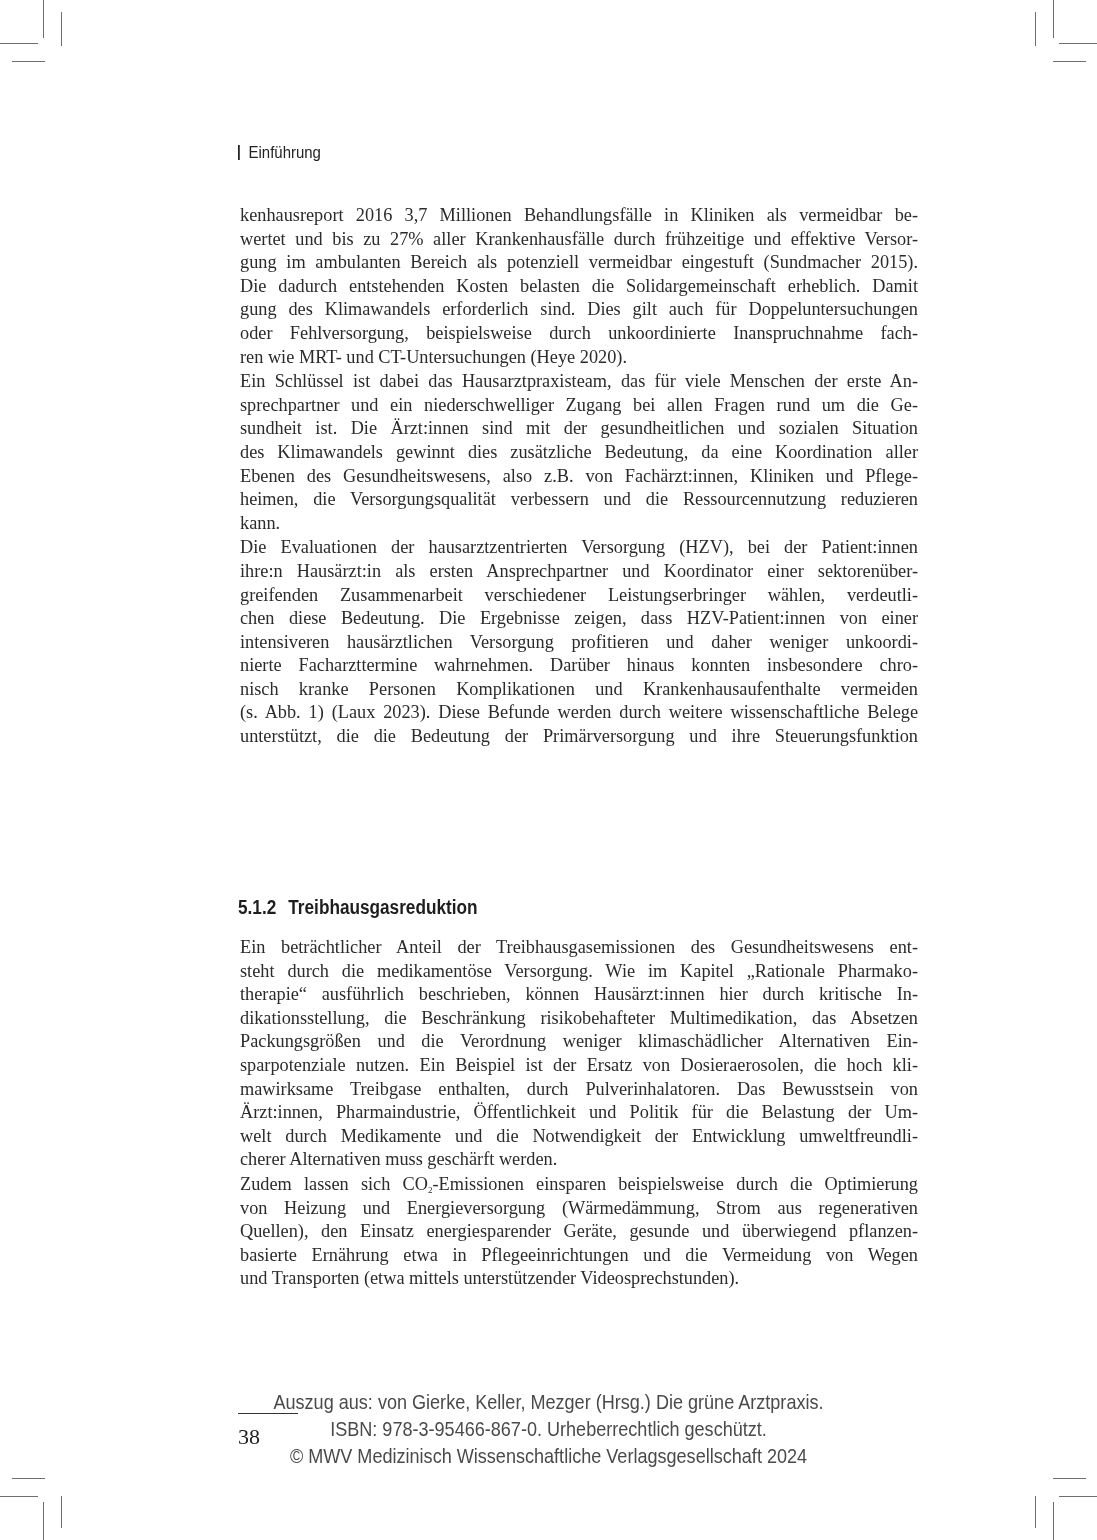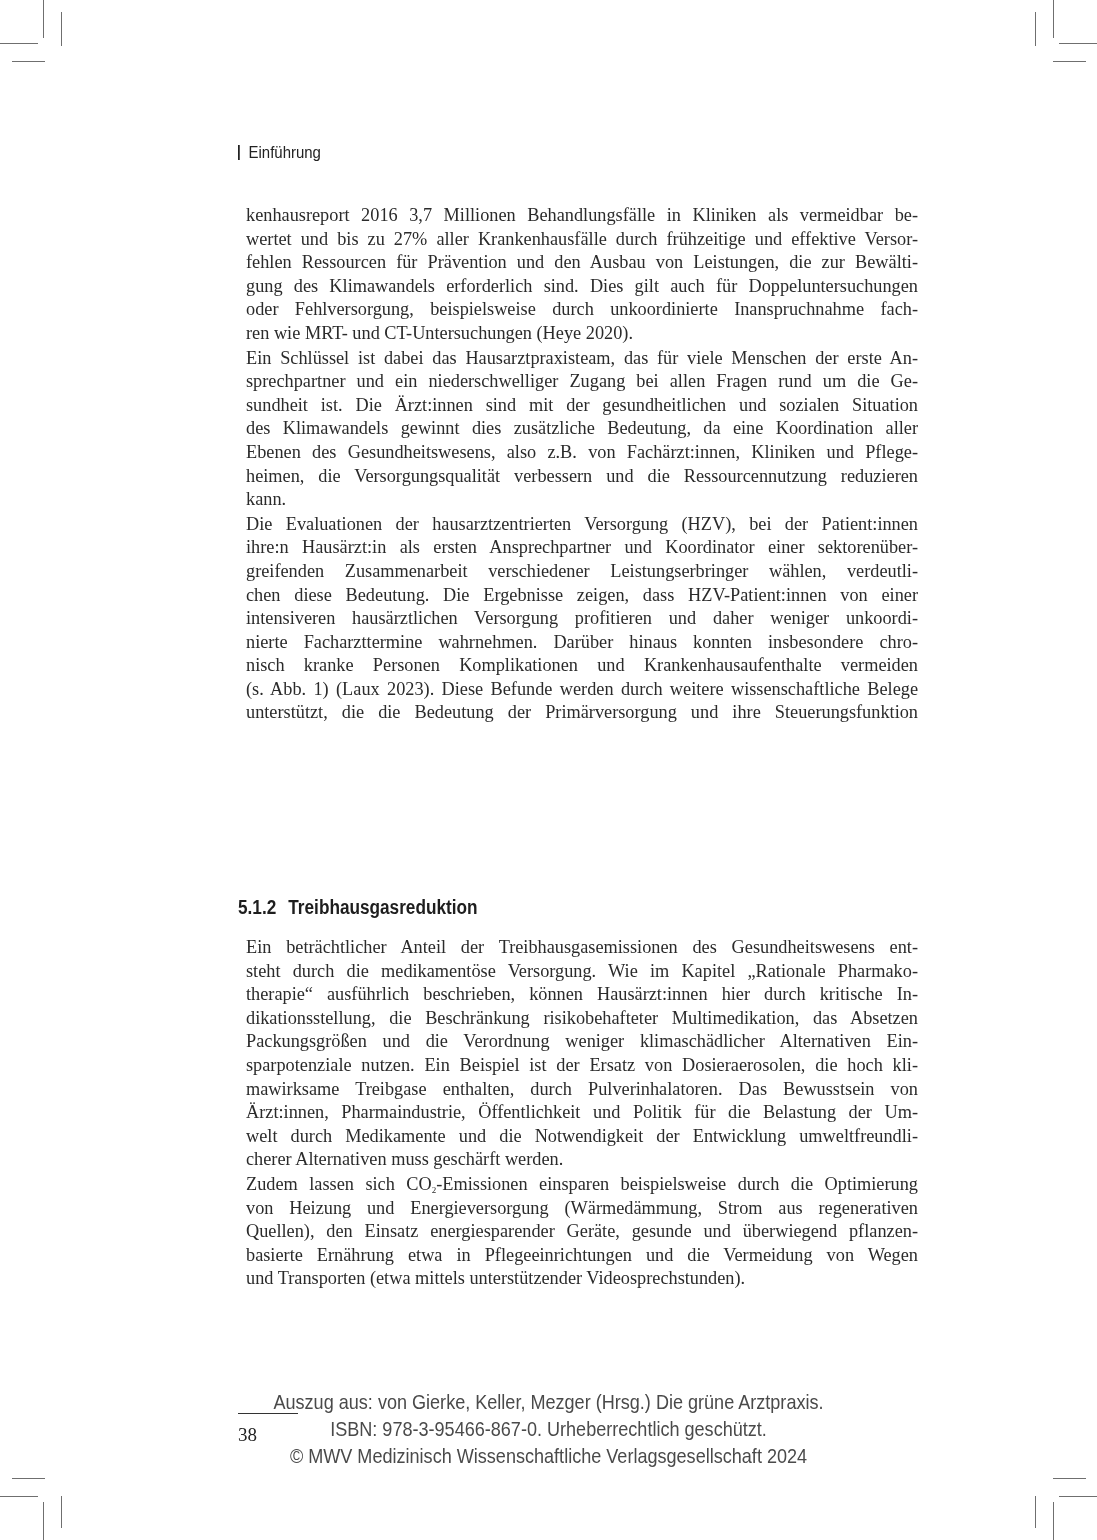--- a/index.html
+++ b/index.html
@@ -13,33 +13,33 @@
       font-family: "Liberation Sans", sans-serif; font-size: 17px; color: #222;
       transform: scaleX(0.88); transform-origin: left top;
     }
     .running-head .bar { display: inline-block; width: 2px; height: 15px; background: #222; margin-right: 10px; vertical-align: -2px; }
 
     .body-text {
       position: absolute; left: 238px; width: 680px;
       font-family: "Liberation Serif", serif; font-size: 18.3px; line-height: 23.6px;
       color: #2b2b2b; text-align: justify;
     }
-    .body-text p { margin: 0 0 1px 8px; }
+    .body-text p { margin: 0 0 1px 2px; }
     .line { display: block; text-align: justify; text-align-last: justify; white-space: nowrap; }
     .line.last { text-align-last: left; }
 
     .section-heading {
       position: absolute; left: 238px; top: 896px;
       font-family: "Liberation Sans", sans-serif; font-weight: bold; font-size: 20px; color: #1e1e1e;
       transform: scaleX(0.86); transform-origin: left top;
     }
     .section-heading .num { margin-right: 14px; }
 
     .footnote-rule { position: absolute; left: 238px; top: 1413px; width: 60px; height: 1px; background: #333; }
-    .page-number { position: absolute; left: 238px; top: 1424px; font-family: "Liberation Serif", serif; font-size: 19px; color: #222; }
+    .page-number { position: absolute; left: 238px; top: 1424px; font-family: "Liberation Serif", serif; font-size: 22px; color: #222; }
 
     .watermark {
       position: absolute; left: 0; width: 1097px; top: 1388px; text-align: center;
       font-family: Liberation Sans, sans-serif; font-size: 21px; line-height: 27px; color: #4a4a4a;
     }
     .watermark .wline { display: block; transform: scaleX(0.86); }
     sub { font-size: 9px; vertical-align: -3px; line-height: 0; }
   </style>
 </head>
 <body>
@@ -65,21 +65,22 @@
 <div class="crop h" style="left:1053px;top:1478px;width:33px;"></div>
 
 <div class="running-head">
   <span class="bar"></span><span>Einführung</span>
 </div>
 
 <div class="body-text" id="before" style="top:204px;">
     <p>
       <span class="line">kenhausreport 2016 3,7 Millionen Behandlungsfälle in Kliniken als vermeidbar be-</span>
       <span class="line">wertet und bis zu 27% aller Krankenhausfälle durch frühzeitige und effektive Versor-</span>
-      <span class="line">fehlen Ressourcen für Prävention und den Ausbau von Leistungen, die zur Bewälti-</span>
+      <span class="line">gung im ambulanten Bereich als potenziell vermeidbar eingestuft (Sundmacher 2015).</span>
+      <span class="line">Die dadurch entstehenden Kosten belasten die Solidargemeinschaft erheblich. Damit</span>
       <span class="line">gung des Klimawandels erforderlich sind. Dies gilt auch für Doppeluntersuchungen</span>
       <span class="line">oder Fehlversorgung, beispielsweise durch unkoordinierte Inanspruchnahme fach-</span>
       <span class="line last">ren wie MRT- und CT-Untersuchungen (Heye 2020).</span>
     </p>
     <p>
       <span class="line">Ein Schlüssel ist dabei das Hausarztpraxisteam, das für viele Menschen der erste An-</span>
       <span class="line">sprechpartner und ein niederschwelliger Zugang bei allen Fragen rund um die Ge-</span>
       <span class="line">sundheit ist. Die Ärzt:innen sind mit der gesundheitlichen und sozialen Situation</span>
       <span class="line">des Klimawandels gewinnt dies zusätzliche Bedeutung, da eine Koordination aller</span>
       <span class="line">Ebenen des Gesundheitswesens, also z.B. von Fachärzt:innen, Kliniken und Pflege-</span>

